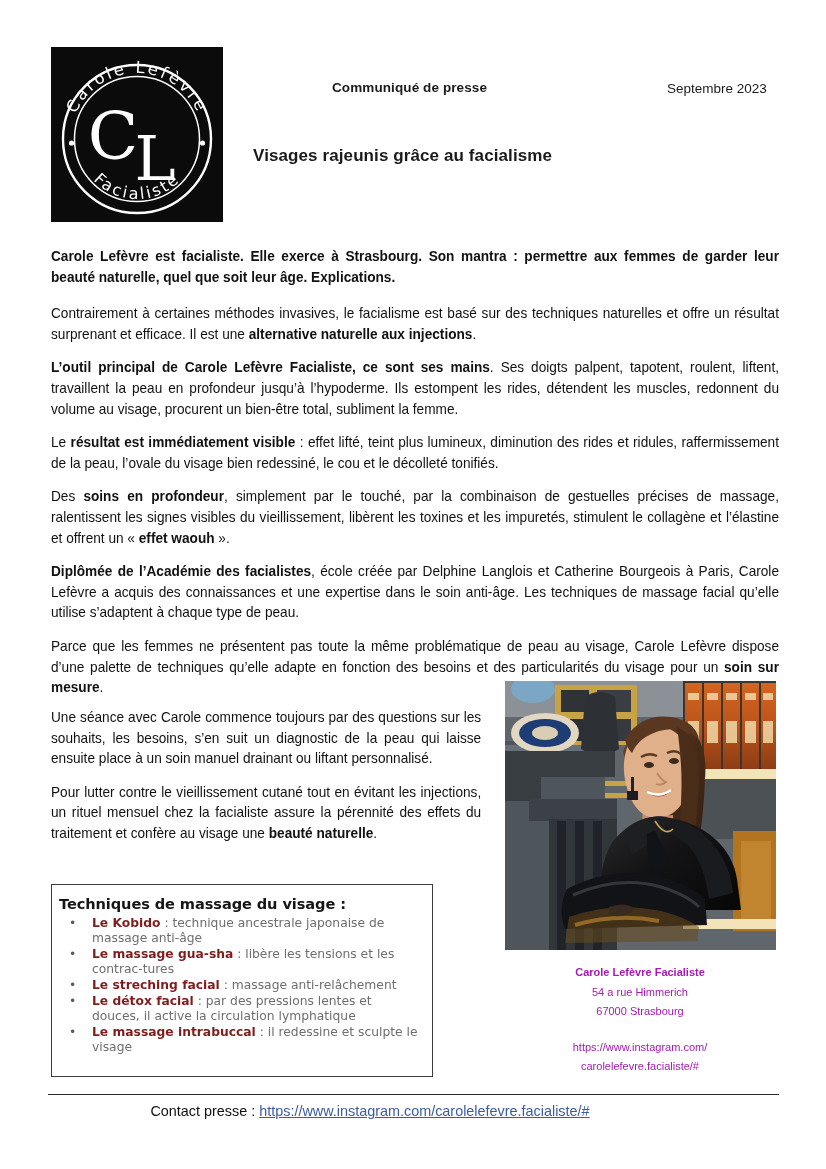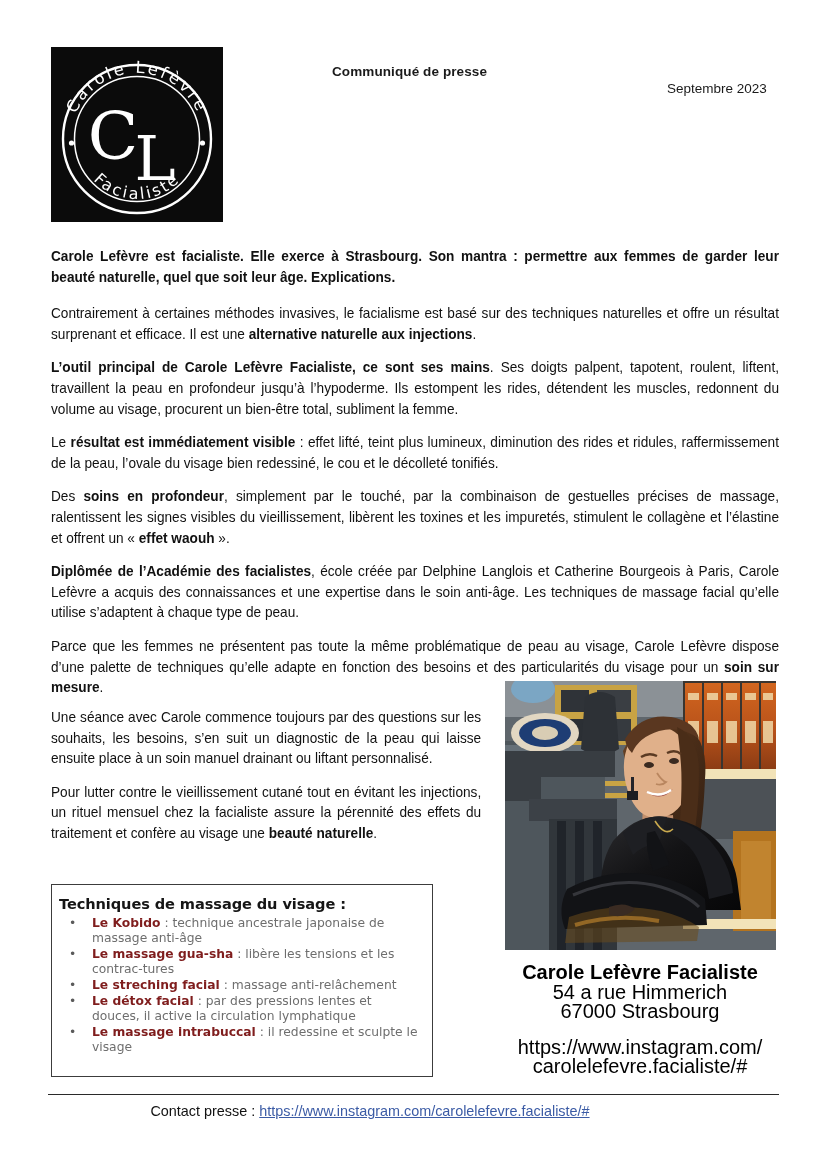--- a/index.html
+++ b/index.html
@@ -32,21 +32,21 @@
   #logo svg { display: block; width: 172px; height: 175px; }
 
   
   .hdr {
     position: absolute;
     font-size: 13.5px;
     color: #1a1a1a;
     white-space: nowrap;
   }
   #hdr-kicker {
-    left: 332px; top: 64px;
+    left: 332px; top: 80px;
     font-weight: bold;
     letter-spacing: 0.1px;
   }
   #hdr-date {
     left: 667px; top: 73px;
     font-weight: normal;
     margin-top: 8px;
   }
   #doc-title {
     position: absolute;
@@ -102,23 +102,23 @@
   }
   #photo svg { display:block; width: 271px; height: 269px; }
 
   
   #contact {
     position: absolute;
     left: 490px;
     top: 963px;
     width: 300px;
     text-align: center;
-    font-size: 20px;
+    font-size: 11px;
     line-height: 19.5px;
-    color: #000000;
+    color: #a21caf;
   }
   #contact .name { font-weight: bold; }
   #contact .url { margin-top: 16px; line-height: 19.5px; }
 
   
   #tech-box {
     position: absolute;
     left: 51px;
     top: 884px;
     width: 382px;
@@ -201,20 +201,21 @@
       </text>
       <circle cx="20.5" cy="96" r="2.6" fill="#ffffff"></circle>
       <circle cx="151.5" cy="96" r="2.6" fill="#ffffff"></circle>
       <text x="62" y="112" font-family="DejaVu Serif, serif" font-size="66" fill="#ffffff" text-anchor="middle">C</text>
       <text x="104" y="133" font-family="DejaVu Serif, serif" font-size="62" fill="#ffffff" text-anchor="middle">L</text>
     </svg>
   </div>
 
   <div class="hdr" id="hdr-kicker">Communiqué de presse</div>
   <div class="hdr" id="hdr-date">Septembre 2023</div>
+  <div id="doc-title">Visages rajeunis grâce au facialisme</div>
 
   <div id="body-right-col">
     <p class="para">Une séance avec Carole commence toujours par des questions sur les souhaits, les besoins, s’en suit un diagnostic de la peau qui laisse ensuite place à un soin manuel drainant ou liftant personnalisé.</p>
     <p class="para">Pour lutter contre le vieillissement cutané tout en évitant les injections, un rituel mensuel chez la facialiste assure la pérennité des effets du traitement et confère au visage une <b>beauté naturelle</b>.</p>
   </div>
 
   <div id="body">
     <p class="para lead">Carole Lefèvre est facialiste. Elle exerce à Strasbourg. Son mantra : permettre aux femmes de garder leur beauté naturelle, quel que soit leur âge. Explications.</p>
     <p class="para">Contrairement à certaines méthodes invasives, le facialisme est basé sur des techniques naturelles et offre un résultat surprenant et efficace. Il est une <b>alternative naturelle aux injections</b>.</p>
     <p class="para"><b>L’outil principal de Carole Lefèvre Facialiste, ce sont ses mains</b>. Ses doigts palpent, tapotent, roulent, liftent, travaillent la peau en profondeur jusqu’à l’hypoderme. Ils estompent les rides, détendent les muscles, redonnent du volume au visage, procurent un bien-être total, subliment la femme.</p>

